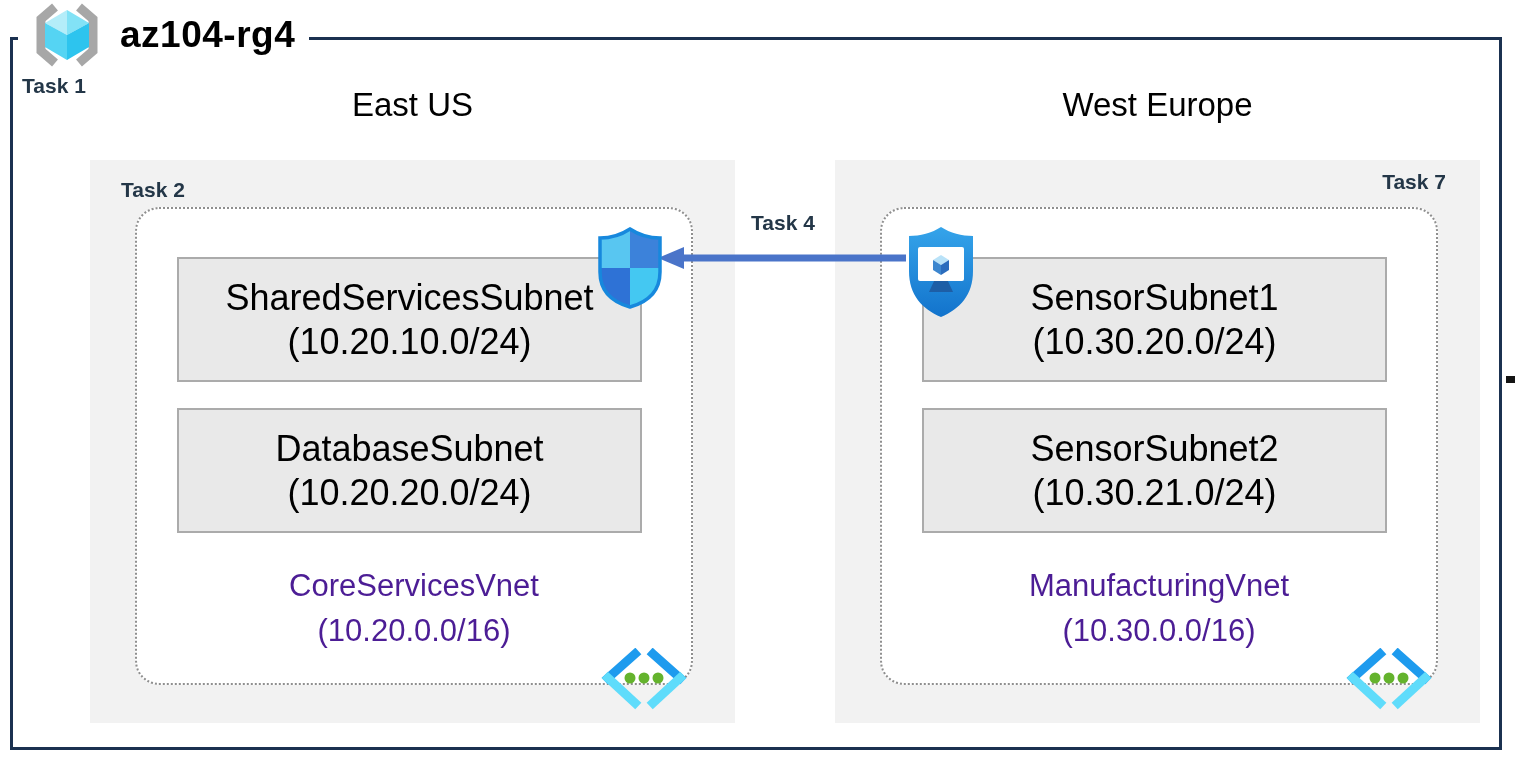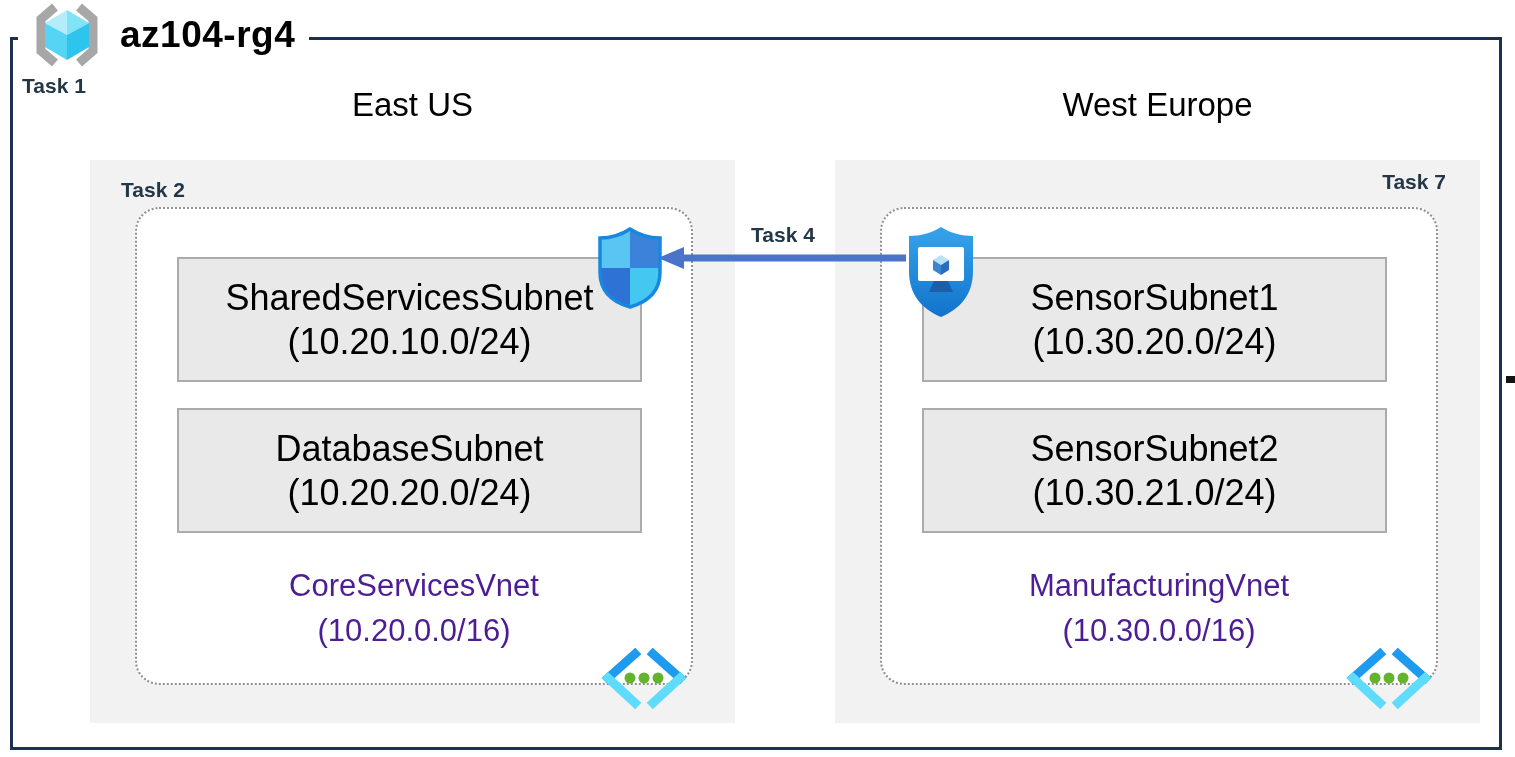--- a/index.html
+++ b/index.html
@@ -18,21 +18,21 @@
   .outer-border{position:absolute;left:10px;top:37px;width:1492px;height:713px;
     border:3px solid var(--outer-border);}
 
   .rg-header{position:absolute;left:18px;top:0;height:70px;background:#fff;
     display:flex;align-items:center;padding:0 14px 0 10px;z-index:5;}
   .rg-icon{width:78px;height:66px;margin-right:14px;}
   .rg-title{font-size:37px;font-weight:bold;color:#000;letter-spacing:0.5px;}
 
   .task-label{position:absolute;font-size:21px;font-weight:bold;color:var(--task-label);z-index:6;}
   .task-1{left:22px;top:74px;}
-  .task-4{left:718px;top:211px;width:130px;text-align:center;margin-top:12px;}
+  .task-4{left:718px;top:211px;width:130px;text-align:center;}
 
   .region-label{position:absolute;top:86px;width:645px;text-align:center;
     font-size:33px;color:#000;font-weight:400;}
   .region-label.east{left:90px;}
   .region-label.west{left:835px;}
 
   .region{position:absolute;top:160px;width:645px;height:563px;background:var(--region-bg);}
   .region.east{left:90px;}
   .region.west{left:835px;}
   .region .task-2{left:16px;top:18px;margin-left:15px;}

